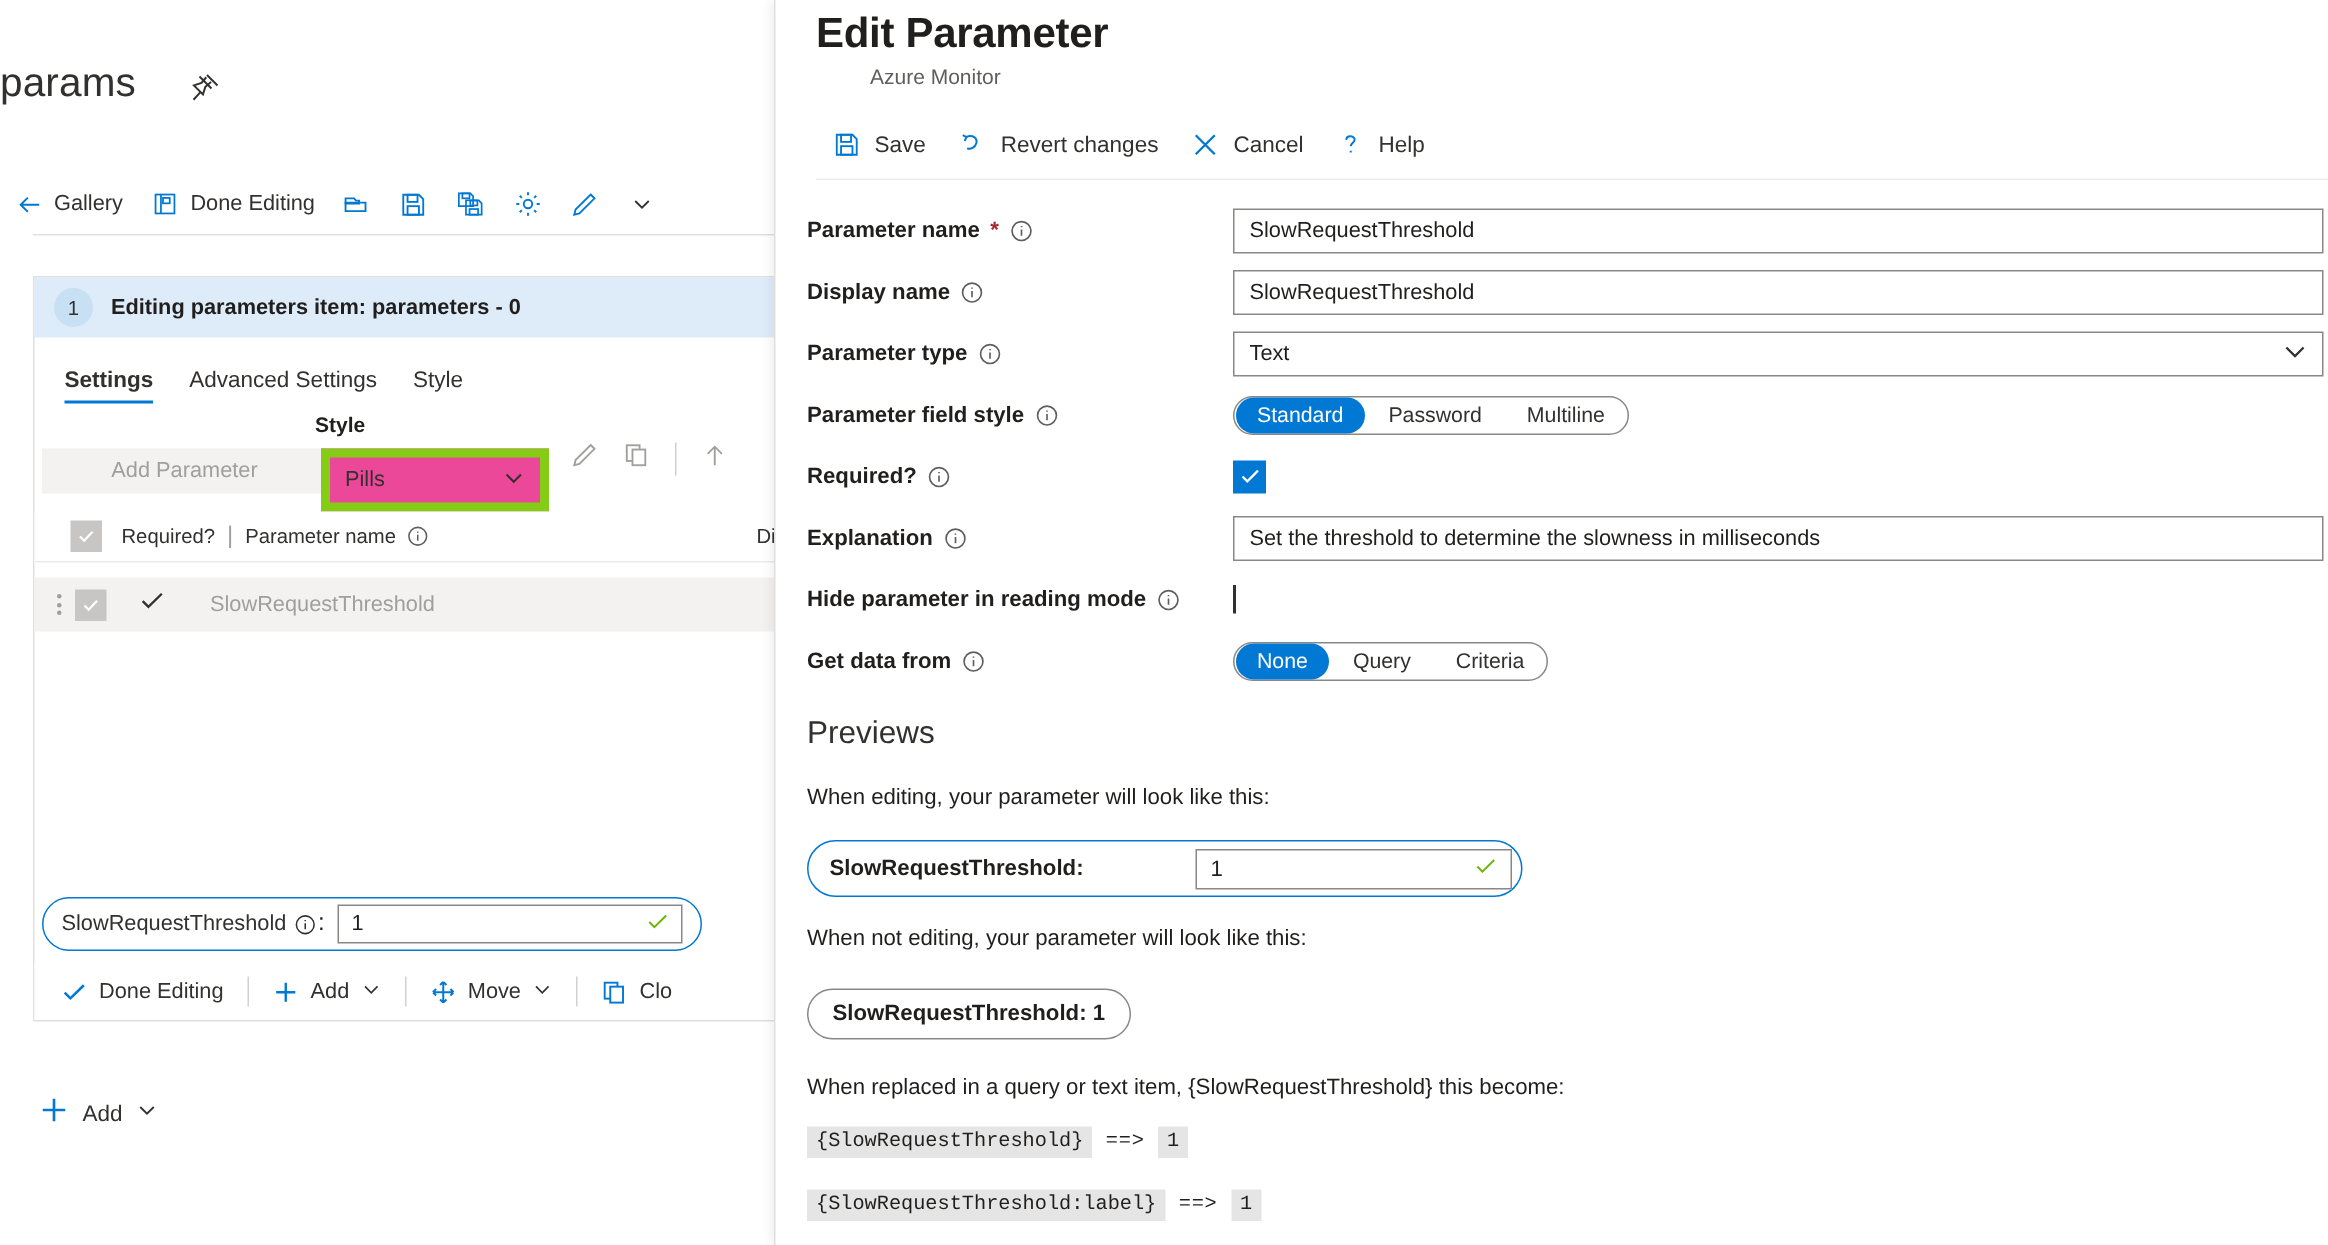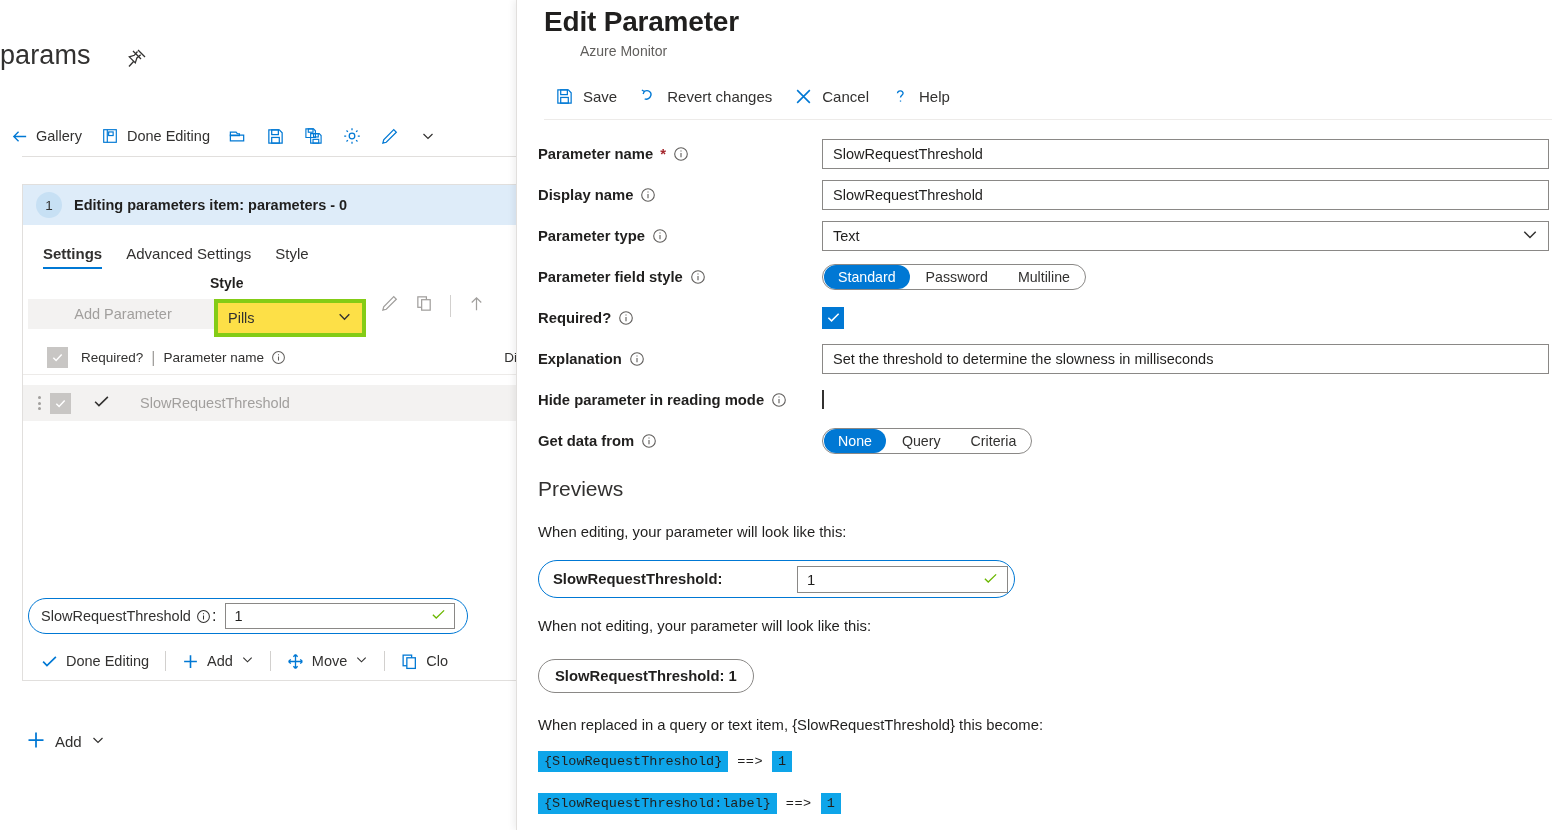--- a/index.html
+++ b/index.html
@@ -30,21 +30,21 @@
   .step-num { width: 26px; height: 26px; border-radius: 50%; background: #c7e0f4; color: #323130; display: flex; align-items: center; justify-content: center; font-size: 13.5px; }
   .params-head-title { font-size: 14.5px; font-weight: bold; color: #201f1e; }
 
   .tabs-row { display: flex; align-items: flex-end; height: 44px; padding: 0 20px; gap: 24px; border-bottom: 0px; }
   .tab { font-size: 15px; color: #323130; padding-bottom: 7px; position: relative; }
   .tab.active { font-weight: bold; }
   .tab.active::after { content: ""; position: absolute; left: 0; right: 0; bottom: 0; height: 2.5px; background: #0078d4; }
 
   .style-label { position: absolute; left: 210px; top: 275px; font-size: 14px; font-weight: bold; color: #201f1e; }
   .addparam-btn { position: absolute; left: 28px; top: 299px; width: 190px; height: 30px; background: #f3f2f1; color: #a19f9d; display: flex; align-items: center; justify-content: center; font-size: 14.5px; }
-  .style-select { position: absolute; left: 214px; top: 299px; width: 152px; height: 31px; border: 4px solid #84cc16; background: #fde047; display: flex; align-items: center; padding: 15px 10px; font-size: 14.5px; color: #323130; }
+  .style-select { position: absolute; left: 214px; top: 299px; width: 152px; height: 31px; border: 6px solid #84cc16; background: #ec4899; display: flex; align-items: center; padding: 15px 10px; font-size: 14.5px; color: #323130; }
   .style-select .chev { margin-left: auto; }
   .row-actions { position: absolute; left: 380px; top: 294px; display: flex; align-items: center; gap: 16px; }
   .vdiv { width: 1px; height: 22px; background: #d2d0ce; }
 
   .tbl-head { position: absolute; left: 23px; top: 341px; width: 496px; height: 34px; background: #fff; border-bottom: 1px solid #edebe9; display: flex; align-items: center; }
   .tbl-row { position: absolute; left: 23px; top: 385px; width: 496px; height: 36px; background: #f3f2f1; display: flex; align-items: center; }
   .cb-grey { width: 21px; height: 21px; background: #c8c6c4; display: flex; align-items: center; justify-content: center; }
   .muted-txt { color: #a19f9d; }
   .small-lbl { font-size: 13.5px; color: #323130; }
   .drag-dots { width: 12px; display: flex; flex-direction: column; gap: 2.5px; align-items: center; }
@@ -97,21 +97,21 @@
   .previews-h { position: absolute; left: 21px; top: 477px; font-size: 21px; color: #323130; }
   .prev-txt { position: absolute; left: 21px; font-size: 14.8px; color: #201f1e; }
 
   .prev-edit-pill { position: absolute; left: 21px; top: 560px; width: 477px; height: 38px; border: 1.8px solid #0078d4; border-radius: 19px; background: #fff; display: flex; align-items: center; padding: 0 14px; }
   .prev-edit-pill .pname { font-size: 14.8px; font-weight: bold; color: #201f1e; }
   .prev-edit-in { position: absolute; left: 258px; top: 5px; width: 211px; height: 27px; border: 1px solid #8a8886; background: #fff; display: flex; align-items: center; padding: 0 9px; font-size: 14.8px; color: #201f1e; }
 
   .prev-read-pill { position: absolute; left: 21px; top: 659px; height: 34px; border: 1px solid #8a8886; border-radius: 17px; display: flex; align-items: center; padding: 0 16px; font-size: 14.8px; font-weight: bold; color: #201f1e; background: #fff; }
 
   .code-line { position: absolute; left: 21px; display: flex; align-items: center; gap: 9px; font-family: "Liberation Mono", monospace; font-size: 13.5px; color: #201f1e; }
-  .code-chip { background: #0ea5e9; padding: 3px 6px; }
+  .code-chip { background: #e5e5e5; padding: 3px 6px; }
   .arrow-tok { letter-spacing: .5px; }
 </style>
 </head>
 <body>
 
 <div id="root">
 
   <div class="bg-layer">
 
     <div class="wb-title">params</div>

